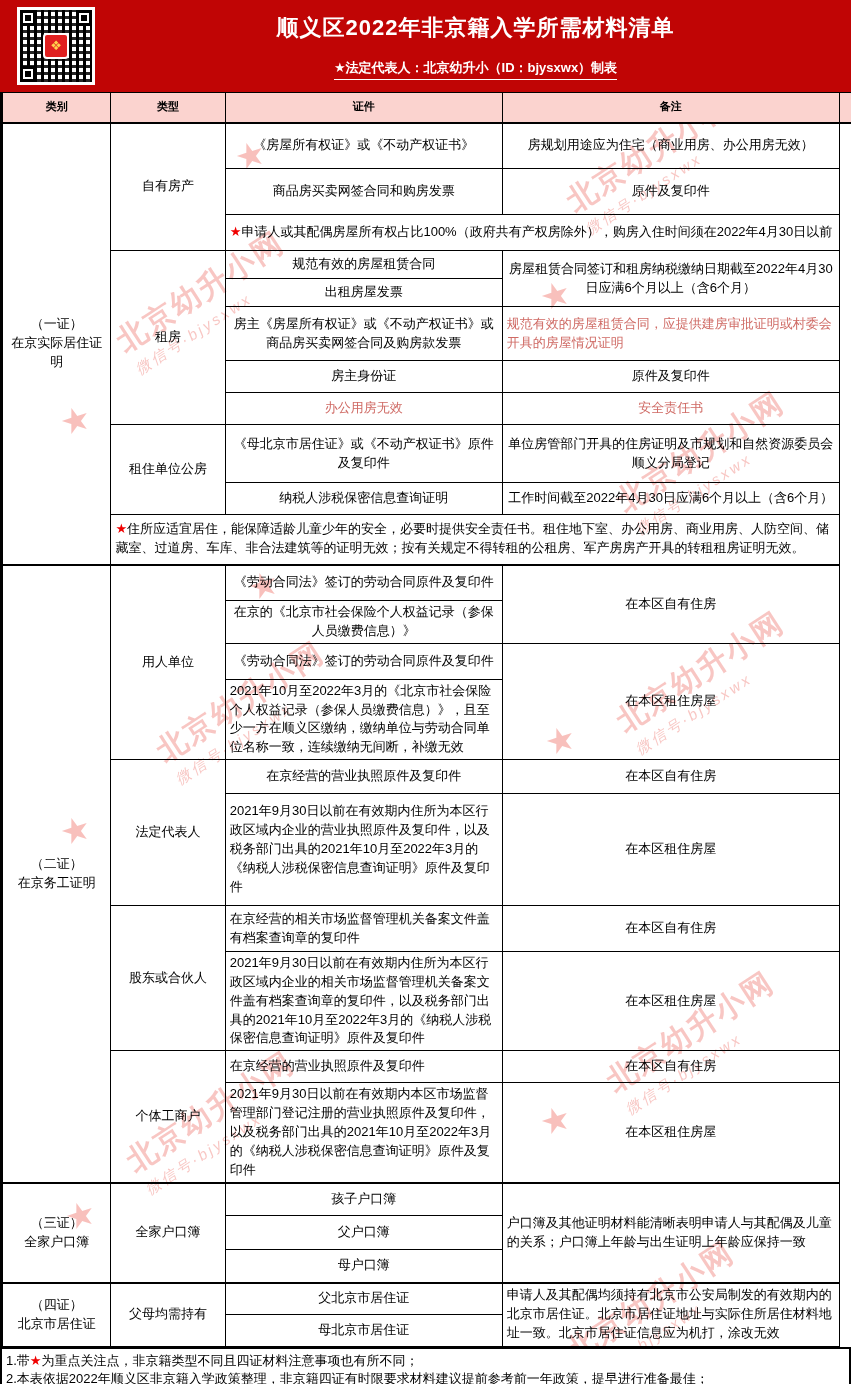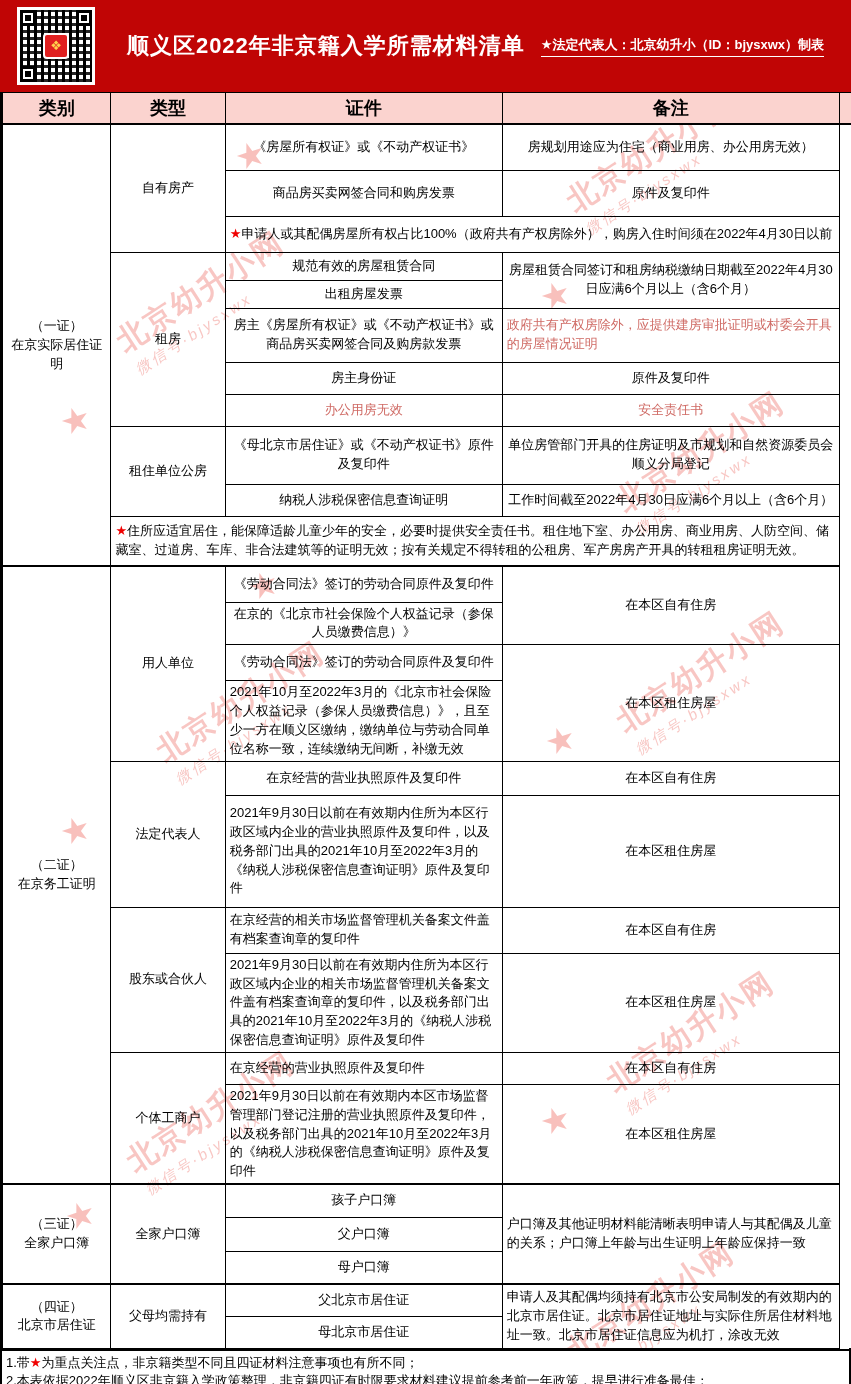--- a/index.html
+++ b/index.html
@@ -25,36 +25,36 @@
   }
   .qr-finder{position:absolute;width:16px;height:16px;border:3px solid #000;background:#fff;box-sizing:border-box;}
   .qr-finder::after{content:"";position:absolute;left:2px;top:2px;right:2px;bottom:2px;background:#000;}
   .qr-f1{left:0;top:0}.qr-f2{right:0;top:0}.qr-f3{left:0;bottom:0}
   .qr-logo{
     position:absolute;left:50%;top:50%;transform:translate(-50%,-50%);
     width:22px;height:22px;background:#e02020;border:2px solid #fff;border-radius:4px;
     color:#ffd24d;font-size:13px;line-height:22px;text-align:center;font-weight:bold;
   }
   .banner-titles{position:absolute;left:110px;right:10px;top:0;height:100%;
-    display:flex;flex-direction:row;align-items:center;justify-content:center;gap:16px;}
+    display:flex;flex-direction:column;align-items:center;justify-content:center;gap:16px;}
   .banner-title{color:#fff;font-size:22px;font-weight:bold;letter-spacing:1px;}
   .banner-subtitle{color:#fff;font-size:13px;font-weight:bold;border-bottom:1.5px solid #fff;padding-bottom:2px;}
   
   .wm-layer{position:absolute;left:0;top:0;width:851px;height:1384px;z-index:0;pointer-events:none;overflow:hidden;}
   .wm{position:absolute;transform:rotate(-33deg);color:rgba(242,152,145,.55);text-align:left;white-space:nowrap;}
   .wm .wm-big{display:block;font-size:30px;font-weight:bold;letter-spacing:2px;}
   .wm .wm-small{display:block;font-size:15px;font-style:italic;letter-spacing:3px;margin-top:2px;}
   .wm-star{position:absolute;color:rgba(244,150,143,.6);font-size:34px;transform:rotate(-18deg);}
   
   .sheet{position:relative;z-index:1;width:851px;box-sizing:border-box;border:2px solid #000;border-top:none;}
   table{border-collapse:collapse;width:851px;table-layout:fixed;background:transparent;}
   col.c1{width:108px}col.c2{width:114px}col.c3{width:276px}col.c4{width:336px}col.c5{width:13px}
   th,td{border:1px solid #000;font-size:13px;padding:2px 4px;text-align:center;vertical-align:middle;
         line-height:1.45;box-sizing:border-box;background:transparent;word-break:break-all;}
-  thead th{background:#fbd3cf;font-size:18px;font-weight:bold;height:30px;border-bottom:2px solid #000;}
+  thead th{background:#fbd3cf;font-size:11px;font-weight:bold;height:30px;border-bottom:2px solid #000;}
   td.left{text-align:left;margin-top:32px;}
   tr.sec-top td{border-top:2px solid #000;}
   td.strip{border-top:none;border-right:none;border-bottom:none;border-left:1px solid #000;background:#fff;padding:0;}
   .red-star{color:#f00000;}
   .red-text{color:#000000;}
   .pink-text{color:#cf6a64;}
   
   .footnotes{border-top:2px solid #000;padding:3px 6px 4px 4px;font-size:13px;line-height:1.42;
              text-align:left;background:#fff;position:relative;z-index:1;min-height:52px;}
   .footnotes div{white-space:normal;}
@@ -162,21 +162,21 @@
     <tr style="height:28px">
       <td rowspan="5">租房</td>
       <td>规范有效的房屋租赁合同</td>
       <td rowspan="2">房屋租赁合同签订和租房纳税缴纳日期截至2022年4月30日应满6个月以上（含6个月）</td>
     </tr>
     <tr style="height:28px">
       <td>出租房屋发票</td>
     </tr>
     <tr style="height:54px">
       <td>房主《房屋所有权证》或《不动产权证书》或商品房买卖网签合同及购房款发票</td>
-      <td class="left pink-text">政府共有产权房除外，应提供建房审批证明或村委会开具的房屋情况证明</td>
+      <td class="left pink-text">规范有效的房屋租赁合同，应提供建房审批证明或村委会开具的房屋情况证明</td>
     </tr>
     <tr style="height:32px">
       <td>房主身份证</td>
       <td>原件及复印件</td>
     </tr>
     <tr style="height:32px">
       <td class="pink-text">办公用房无效</td>
       <td class="pink-text">安全责任书</td>
     </tr>
     <tr style="height:58px">

